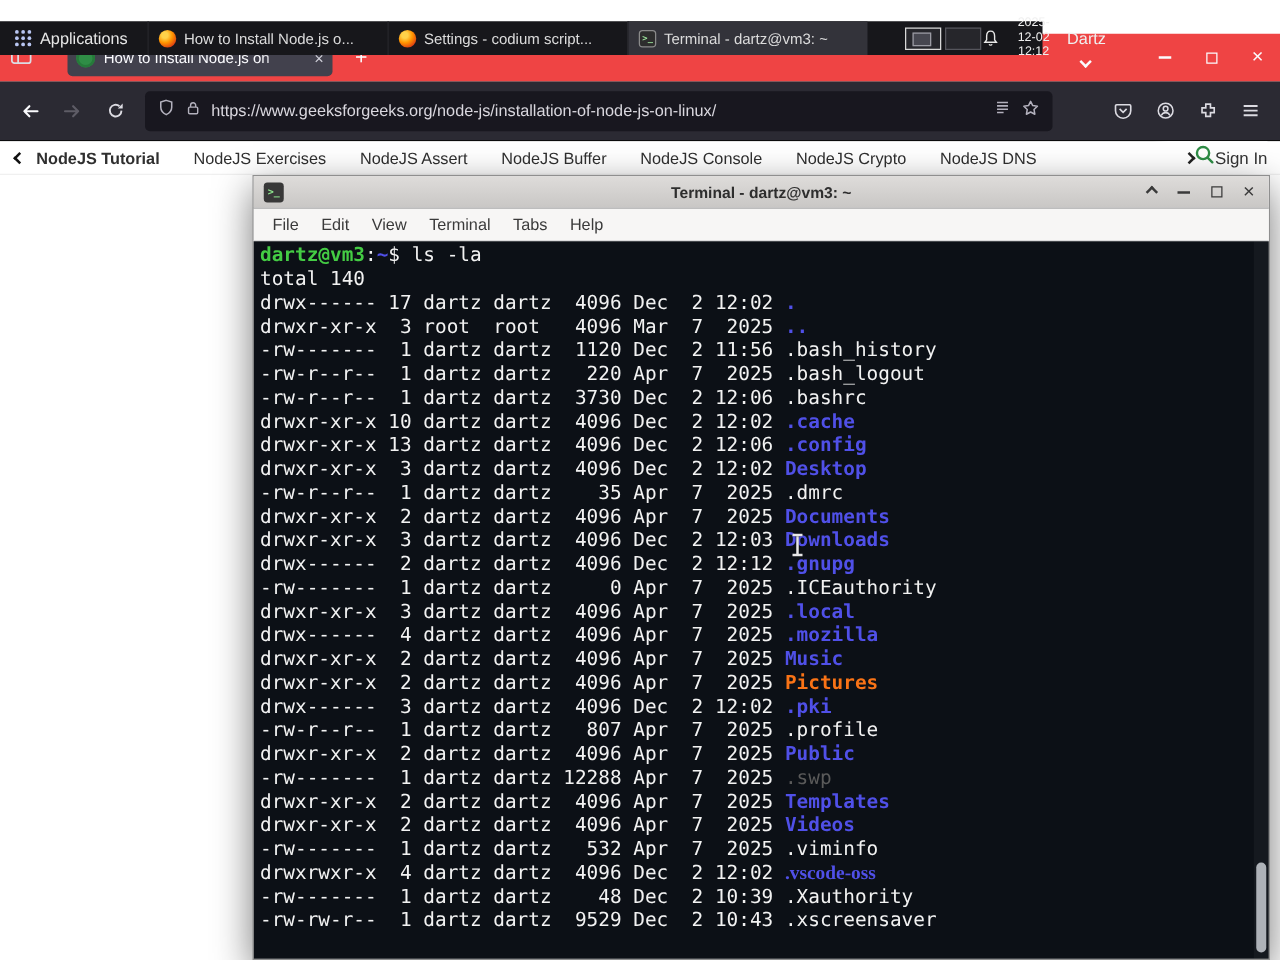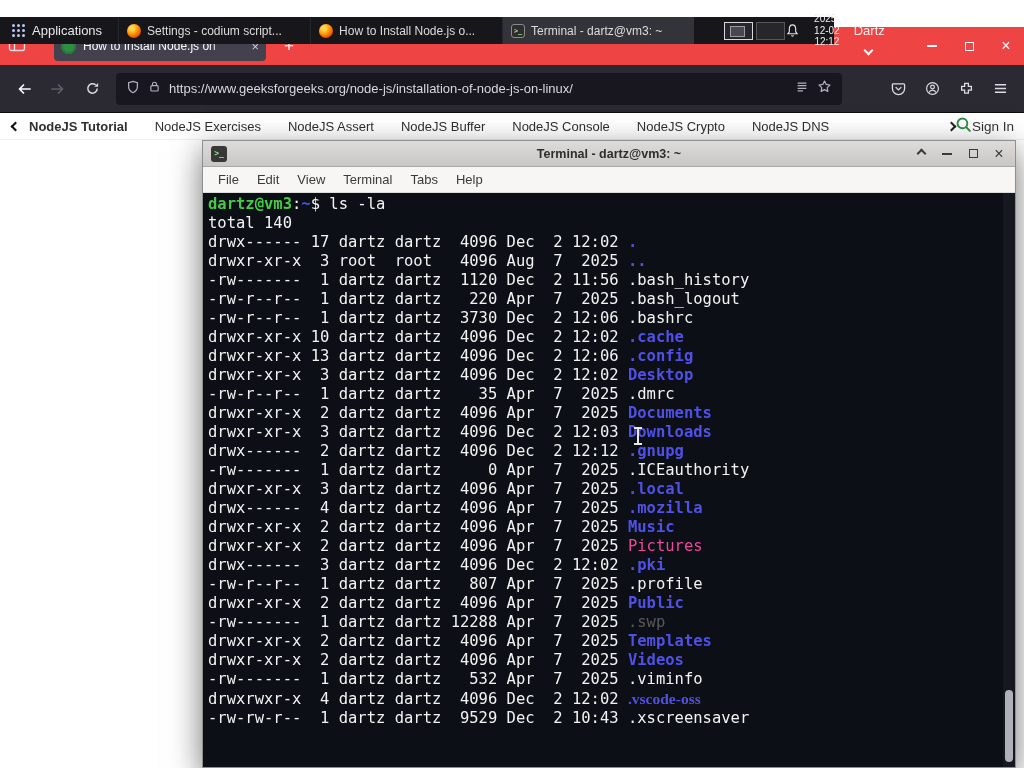--- a/index.html
+++ b/index.html
@@ -105,25 +105,25 @@
           <i></i>
           <i></i>
           <i></i>
         </span>
       <span>Applications</span>
     </div>
     <div class="psep"></div>
     <div class="taskbar">
         <div class="task">
           <span class="ticon firefox"></span>
-          <span class="tlabel">Settings - codium script...</span>
+          <span class="tlabel">How to Install Node.js o...</span>
         </div>
         <div class="task">
           <span class="ticon firefox"></span>
-          <span class="tlabel">How to Install Node.js o...</span>
+          <span class="tlabel">Settings - codium script...</span>
         </div>
         <div class="task active">
           <span class="ticon terminal"></span>
           <span class="tlabel">Terminal - dartz@vm3: ~</span>
         </div>
       </div>
     <div class="pager">
       <span class="pager-cell active"></span>
       <span class="pager-cell"></span>
     </div>
@@ -287,44 +287,45 @@
         <span class="menu-item">View</span>
         <span class="menu-item">Terminal</span>
         <span class="menu-item">Tabs</span>
         <span class="menu-item">Help</span>
       </div>
     <div class="t-body" style="background: rgb(12, 16, 22); color: rgb(242, 242, 242);">
       <div id="term-lines">
           <div class="tline"><span style="color: rgb(68, 204, 68); font-weight: bold;">dartz@vm3</span><span>:</span><span style="color: rgb(80, 80, 232); font-weight: bold;">~</span><span>$ </span><span>ls -la</span></div>
           <div class="tline">total 140</div>
           <div class="tline"><span>drwx------ 17 dartz dartz  4096 Dec  2 12:02 </span><span style="color: rgb(80, 80, 232); font-weight: bold;">.</span></div>
-          <div class="tline"><span>drwxr-xr-x  3 root  root   4096 Aug  7  2025 </span><span style="color: rgb(80, 80, 232); font-weight: bold;">..</span></div>
+          <div class="tline"><span>drwxr-xr-x  3 root  root   4096 Mar  7  2025 </span><span style="color: rgb(80, 80, 232); font-weight: bold;">..</span></div>
           <div class="tline"><span>-rw-------  1 dartz dartz  1120 Dec  2 11:56 </span><span>.bash_history</span></div>
           <div class="tline"><span>-rw-r--r--  1 dartz dartz   220 Apr  7  2025 </span><span>.bash_logout</span></div>
           <div class="tline"><span>-rw-r--r--  1 dartz dartz  3730 Dec  2 12:06 </span><span>.bashrc</span></div>
           <div class="tline"><span>drwxr-xr-x 10 dartz dartz  4096 Dec  2 12:02 </span><span style="color: rgb(80, 80, 232); font-weight: bold;">.cache</span></div>
           <div class="tline"><span>drwxr-xr-x 13 dartz dartz  4096 Dec  2 12:06 </span><span style="color: rgb(80, 80, 232); font-weight: bold;">.config</span></div>
           <div class="tline"><span>drwxr-xr-x  3 dartz dartz  4096 Dec  2 12:02 </span><span style="color: rgb(80, 80, 232); font-weight: bold;">Desktop</span></div>
           <div class="tline"><span>-rw-r--r--  1 dartz dartz    35 Apr  7  2025 </span><span>.dmrc</span></div>
           <div class="tline"><span>drwxr-xr-x  2 dartz dartz  4096 Apr  7  2025 </span><span style="color: rgb(80, 80, 232); font-weight: bold;">Documents</span></div>
           <div class="tline"><span>drwxr-xr-x  3 dartz dartz  4096 Dec  2 12:03 </span><span style="color: rgb(80, 80, 232); font-weight: bold;">Downloads</span></div>
           <div class="tline"><span>drwx------  2 dartz dartz  4096 Dec  2 12:12 </span><span style="color: rgb(80, 80, 232); font-weight: bold;">.gnupg</span></div>
           <div class="tline"><span>-rw-------  1 dartz dartz     0 Apr  7  2025 </span><span>.ICEauthority</span></div>
           <div class="tline"><span>drwxr-xr-x  3 dartz dartz  4096 Apr  7  2025 </span><span style="color: rgb(80, 80, 232); font-weight: bold;">.local</span></div>
           <div class="tline"><span>drwx------  4 dartz dartz  4096 Apr  7  2025 </span><span style="color: rgb(80, 80, 232); font-weight: bold;">.mozilla</span></div>
           <div class="tline"><span>drwxr-xr-x  2 dartz dartz  4096 Apr  7  2025 </span><span style="color: rgb(80, 80, 232); font-weight: bold;">Music</span></div>
-          <div class="tline"><span>drwxr-xr-x  2 dartz dartz  4096 Apr  7  2025 </span><span style="color: #ec4899; font-weight: normal;">Pictures</span></div>
+          <div class="tline"><span>drwxr-xr-x  2 dartz dartz  4096 Apr  7  2025 </span><span style="color: #f97316; font-weight: bold;">Pictures</span></div>
           <div class="tline"><span>drwx------  3 dartz dartz  4096 Dec  2 12:02 </span><span style="color: rgb(80, 80, 232); font-weight: bold;">.pki</span></div>
           <div class="tline"><span>-rw-r--r--  1 dartz dartz   807 Apr  7  2025 </span><span>.profile</span></div>
           <div class="tline"><span>drwxr-xr-x  2 dartz dartz  4096 Apr  7  2025 </span><span style="color: rgb(80, 80, 232); font-weight: bold;">Public</span></div>
           <div class="tline"><span>-rw-------  1 dartz dartz 12288 Apr  7  2025 </span><span style="color: rgb(90, 90, 90);">.swp</span></div>
           <div class="tline"><span>drwxr-xr-x  2 dartz dartz  4096 Apr  7  2025 </span><span style="color: rgb(80, 80, 232); font-weight: bold;">Templates</span></div>
           <div class="tline"><span>drwxr-xr-x  2 dartz dartz  4096 Apr  7  2025 </span><span style="color: rgb(80, 80, 232); font-weight: bold;">Videos</span></div>
           <div class="tline"><span>-rw-------  1 dartz dartz   532 Apr  7  2025 </span><span>.viminfo</span></div>
           <div class="tline"><span>drwxrwxr-x  4 dartz dartz  4096 Dec  2 12:02 </span><span style="color: rgb(80, 80, 232); font-weight: bold; font-family: Liberation Serif, serif;">.vscode-oss</span></div>
+          <div class="tline"><span>-rw-------  1 dartz dartz    48 Dec  2 10:39 </span><span>.Xauthority</span></div>
           <div class="tline"><span>-rw-rw-r--  1 dartz dartz  9529 Dec  2 10:43 </span><span>.xscreensaver</span></div>
         </div>
       <div class="t-scrollbar">
         <div class="t-thumb"></div>
       </div>
     </div>
   </div>
 
   <div id="mouse-cursor"></div>
 </div>

